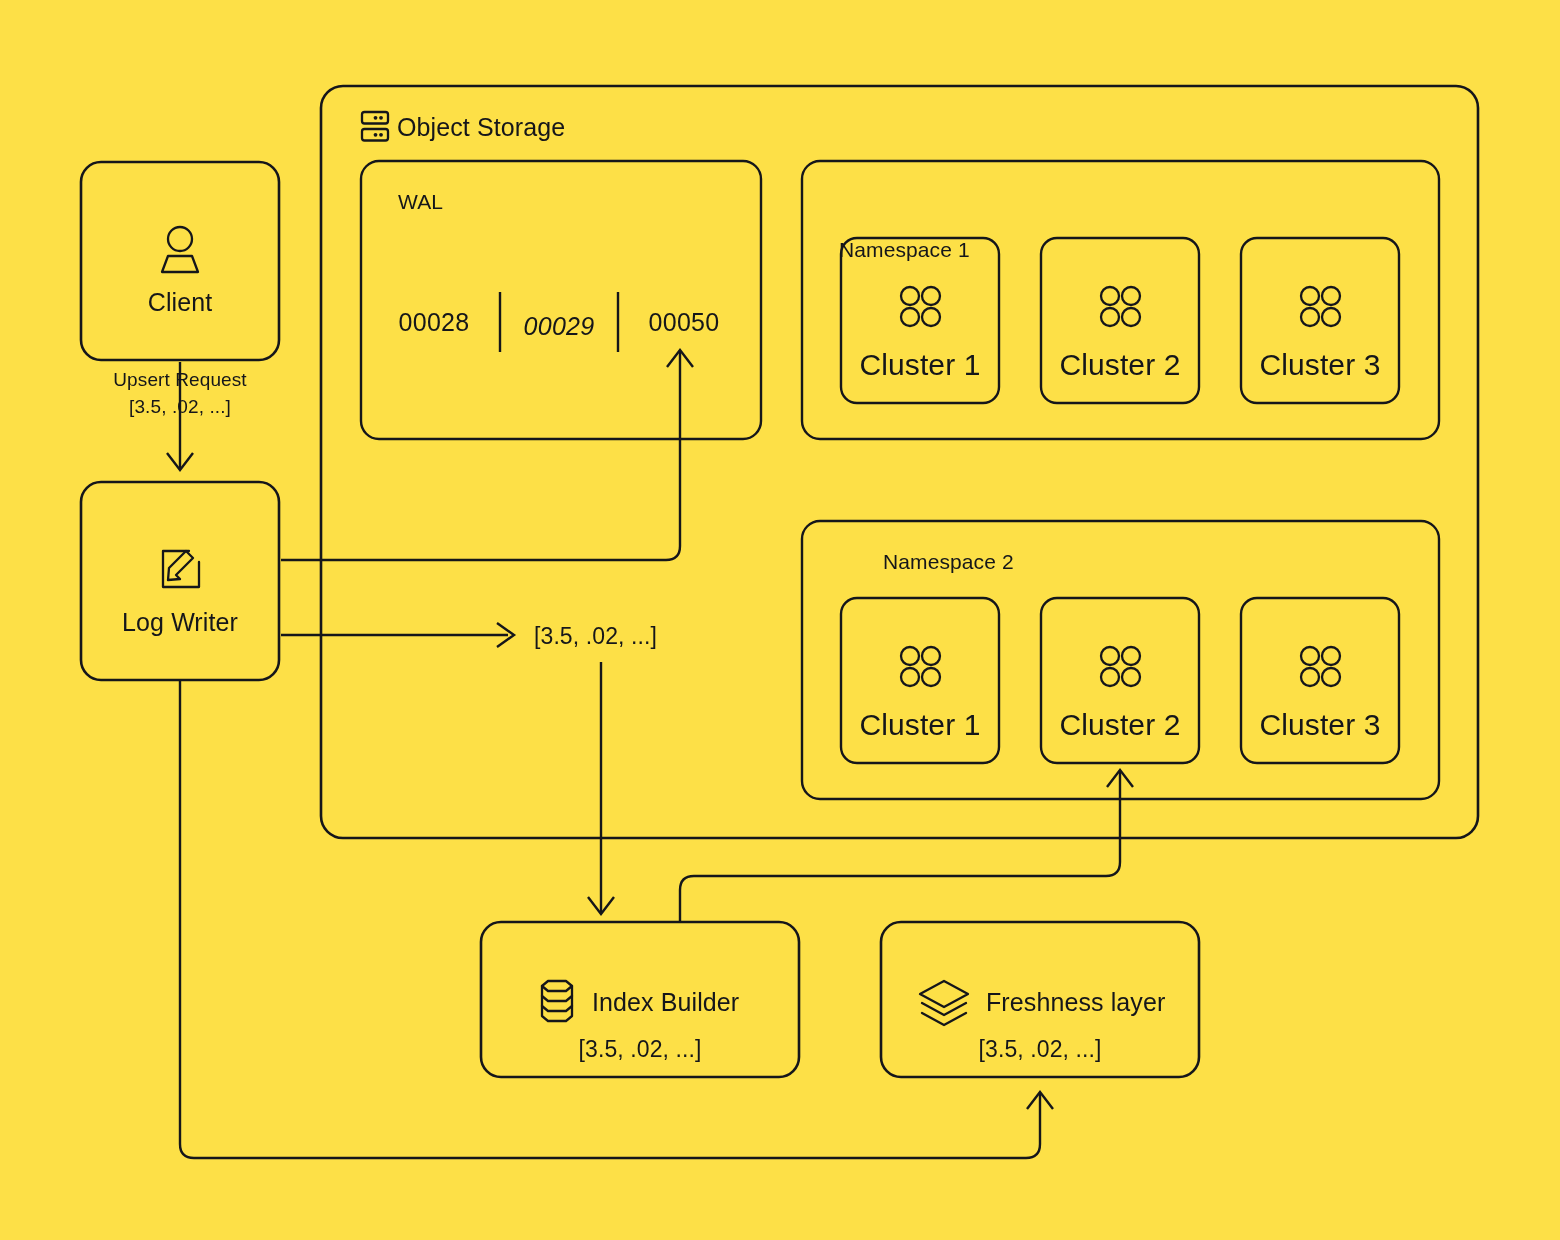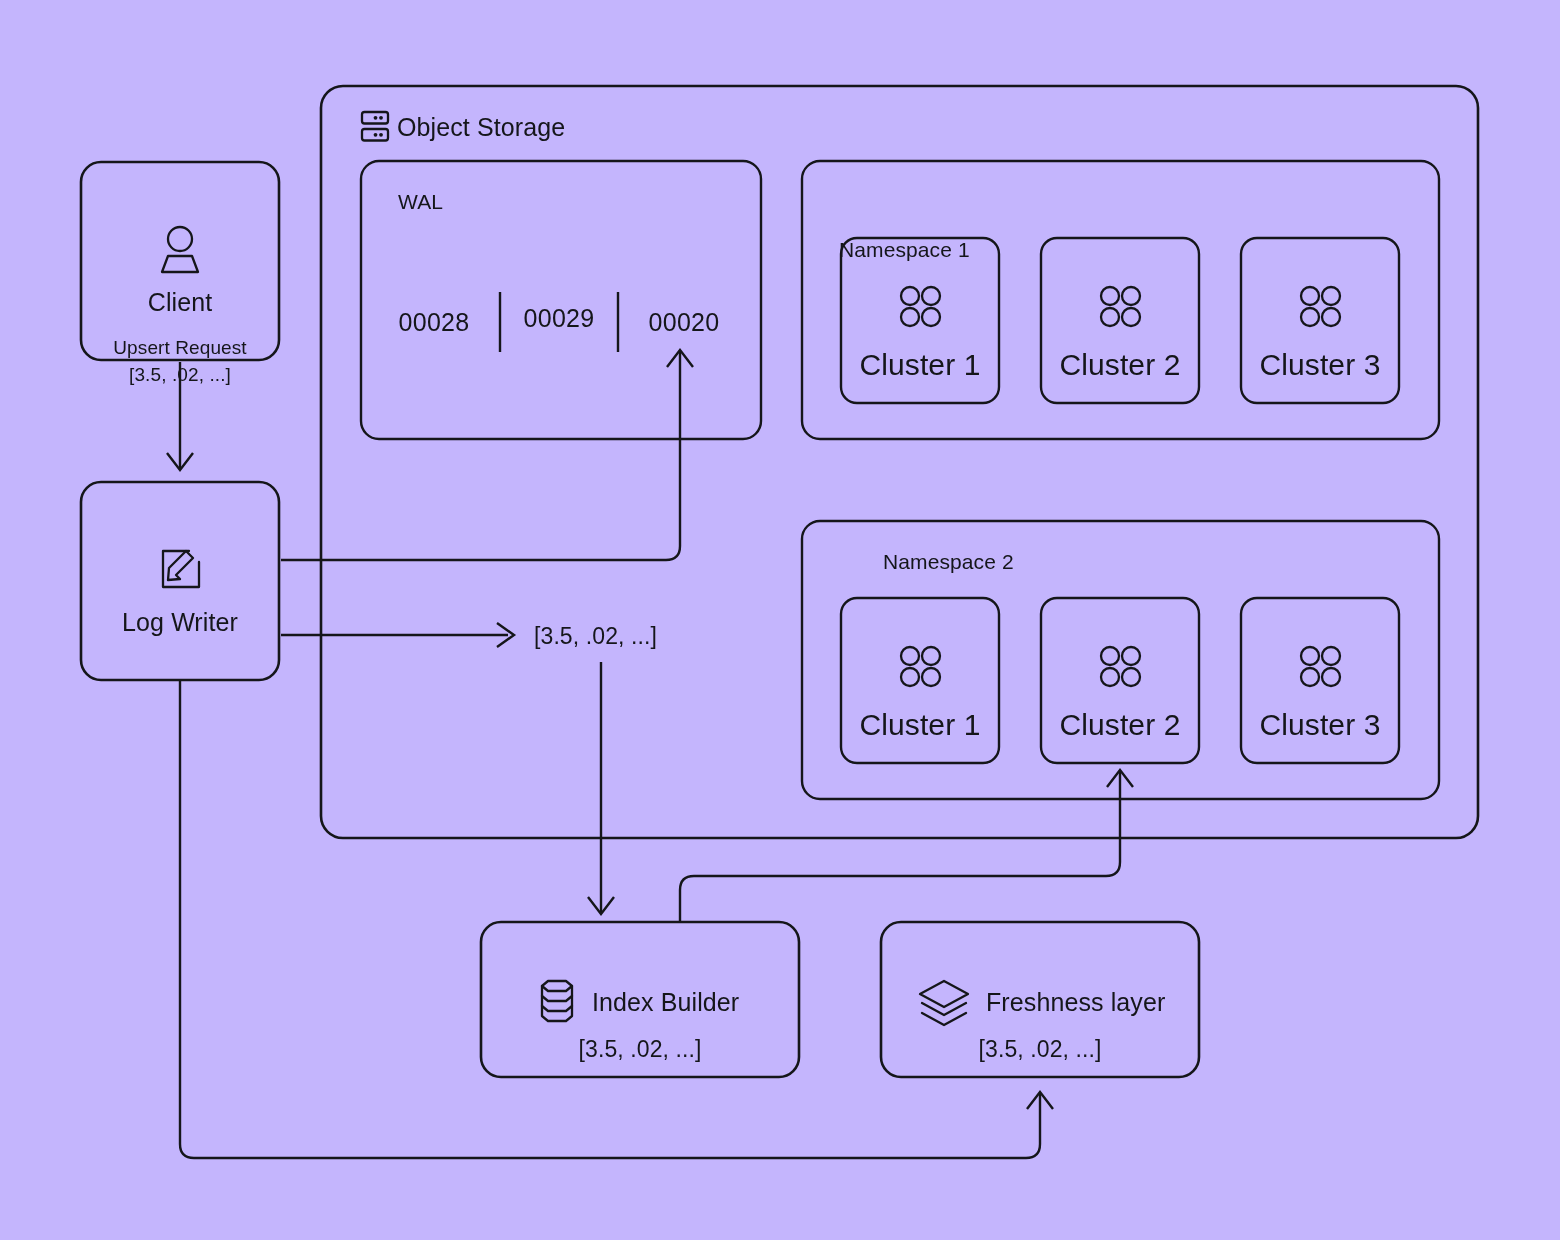--- a/index.html
+++ b/index.html
@@ -4,21 +4,21 @@
 <style>
   html, body {
     margin: 0;
     padding: 0;
     background: #f9f9f9;
   }
   #canvas {
     position: relative;
     width: 1560px;
     height: 1240px;
-    background: #c4b5fd;
+    background: #fde047;
     font-family: "Liberation Sans", sans-serif;
     overflow: hidden;
   }
   svg.layer {
     position: absolute;
     top: 0; left: 0;
     width: 1560px;
     height: 1240px;
   }
   .box-stroke {
@@ -66,21 +66,21 @@
     white-space: nowrap;
     line-height: 1;
     -webkit-font-smoothing: antialiased;
   }
   .t-group   { font-size: 25px; letter-spacing: 0.1px; }
   .t-sub     { font-size: 21px; letter-spacing: 0.1px; }
   .t-node    { font-size: 25px; letter-spacing: 0.1px; }
   .t-cluster { font-size: 30px; letter-spacing: 0.1px; }
   .t-seg     { font-size: 25px; letter-spacing: 0.3px; }
   .t-vec     { font-size: 23px; letter-spacing: 0.1px; }
-  .t-small   { font-size: 19px; letter-spacing: 0.1px; }
+  .t-small   { font-size: 19px; letter-spacing: 0.1px; margin-top: 32px; }
   .ctr { transform: translateX(-50%); text-align: center; }
 </style>
 </head>
 <body>
 
 <div id="canvas">
 
   <svg class="layer" viewBox="0 0 1560 1240">
 
     <path class="conn" d="M180,362 L180,468"></path>
@@ -200,22 +200,22 @@
       <path class="ico" d="M944,981 L968,994 L944,1007 L920,994 Z"></path>
       <path class="ico" d="M922,1003 L944,1015 L966,1003"></path>
       <path class="ico" d="M922,1013 L944,1025 L966,1013"></path>
     </g>
   </svg>
 
   <div class="lbl t-group" style="left:397px; top:115px;">Object Storage</div>
 
   <div class="lbl t-sub" style="left:398px; top:191px;">WAL</div>
   <div class="lbl t-seg ctr" style="left:434px; top:310px;">00028</div>
-  <div class="lbl t-seg ctr" style="left:559px; top:306px;">00029</div>
-  <div class="lbl t-seg ctr" style="left:684px; top:310px;">00020</div>
+  <div class="lbl t-seg ctr" style="left:559px; top:314px;font-style:italic;">00029</div>
+  <div class="lbl t-seg ctr" style="left:684px; top:310px;">00050</div>
 
   <div class="lbl t-sub" style="left:839px; top:191px;margin-top:48px;">Namespace 1</div>
   <div class="lbl t-cluster ctr" style="left:920px; top:350px;">Cluster 1</div>
   <div class="lbl t-cluster ctr" style="left:1120px; top:350px;">Cluster 2</div>
   <div class="lbl t-cluster ctr" style="left:1320px; top:350px;">Cluster 3</div>
 
   <div class="lbl t-sub" style="left:839px; top:551px;margin-left:44px;">Namespace 2</div>
   <div class="lbl t-cluster ctr" style="left:920px; top:710px;">Cluster 1</div>
   <div class="lbl t-cluster ctr" style="left:1120px; top:710px;">Cluster 2</div>
   <div class="lbl t-cluster ctr" style="left:1320px; top:710px;">Cluster 3</div>

